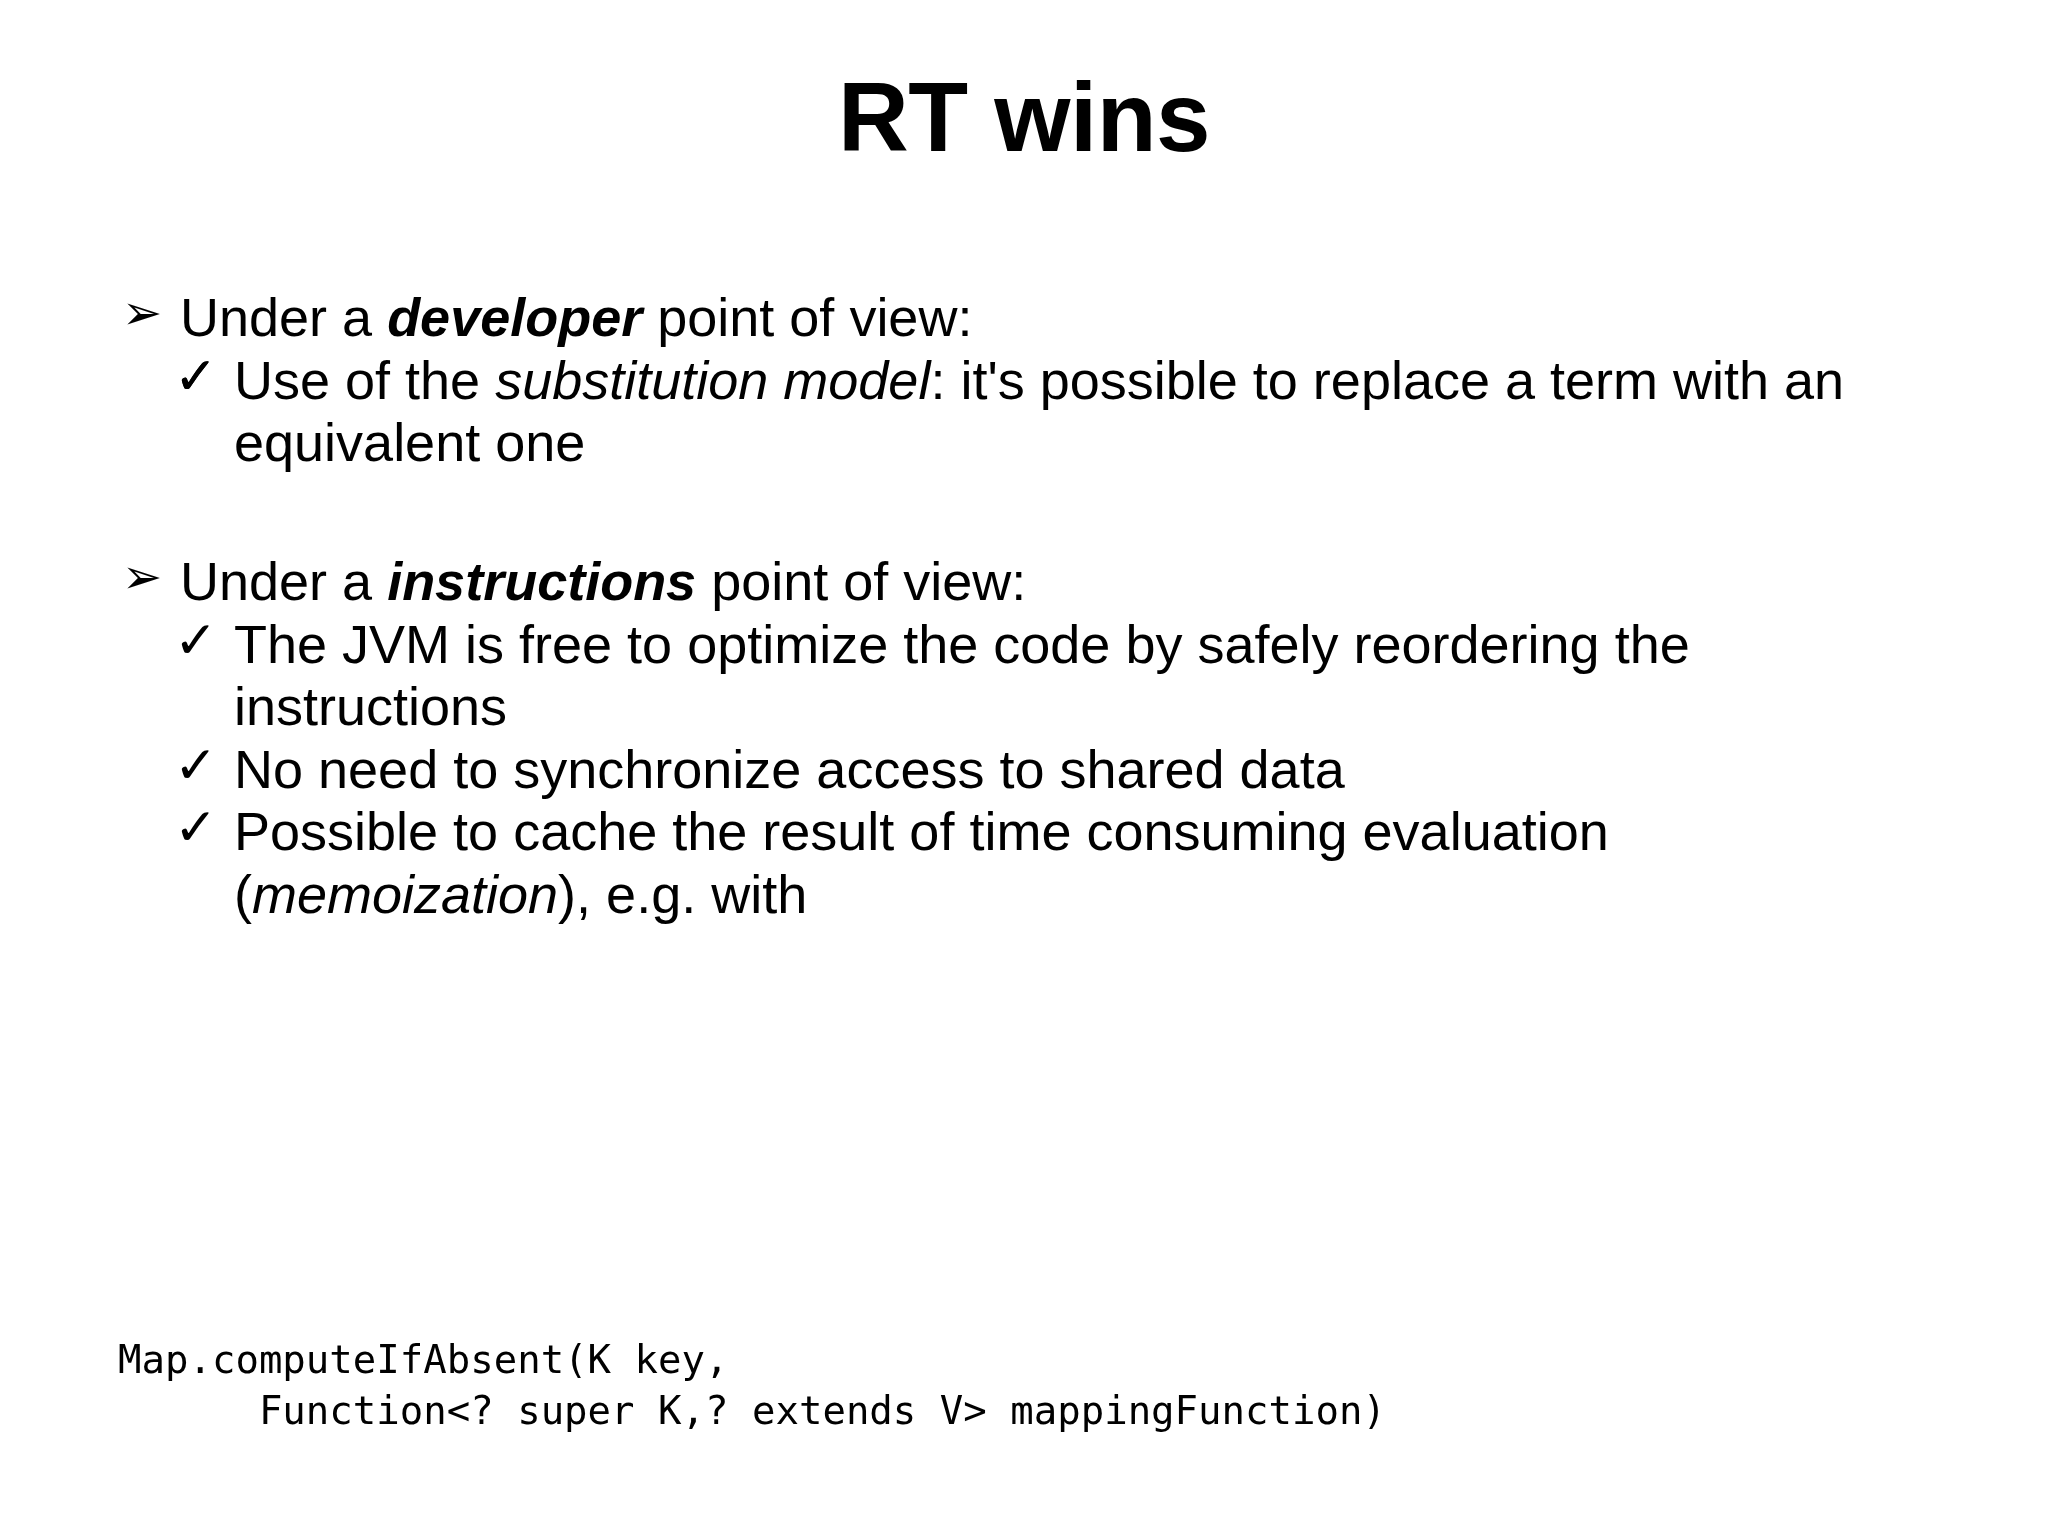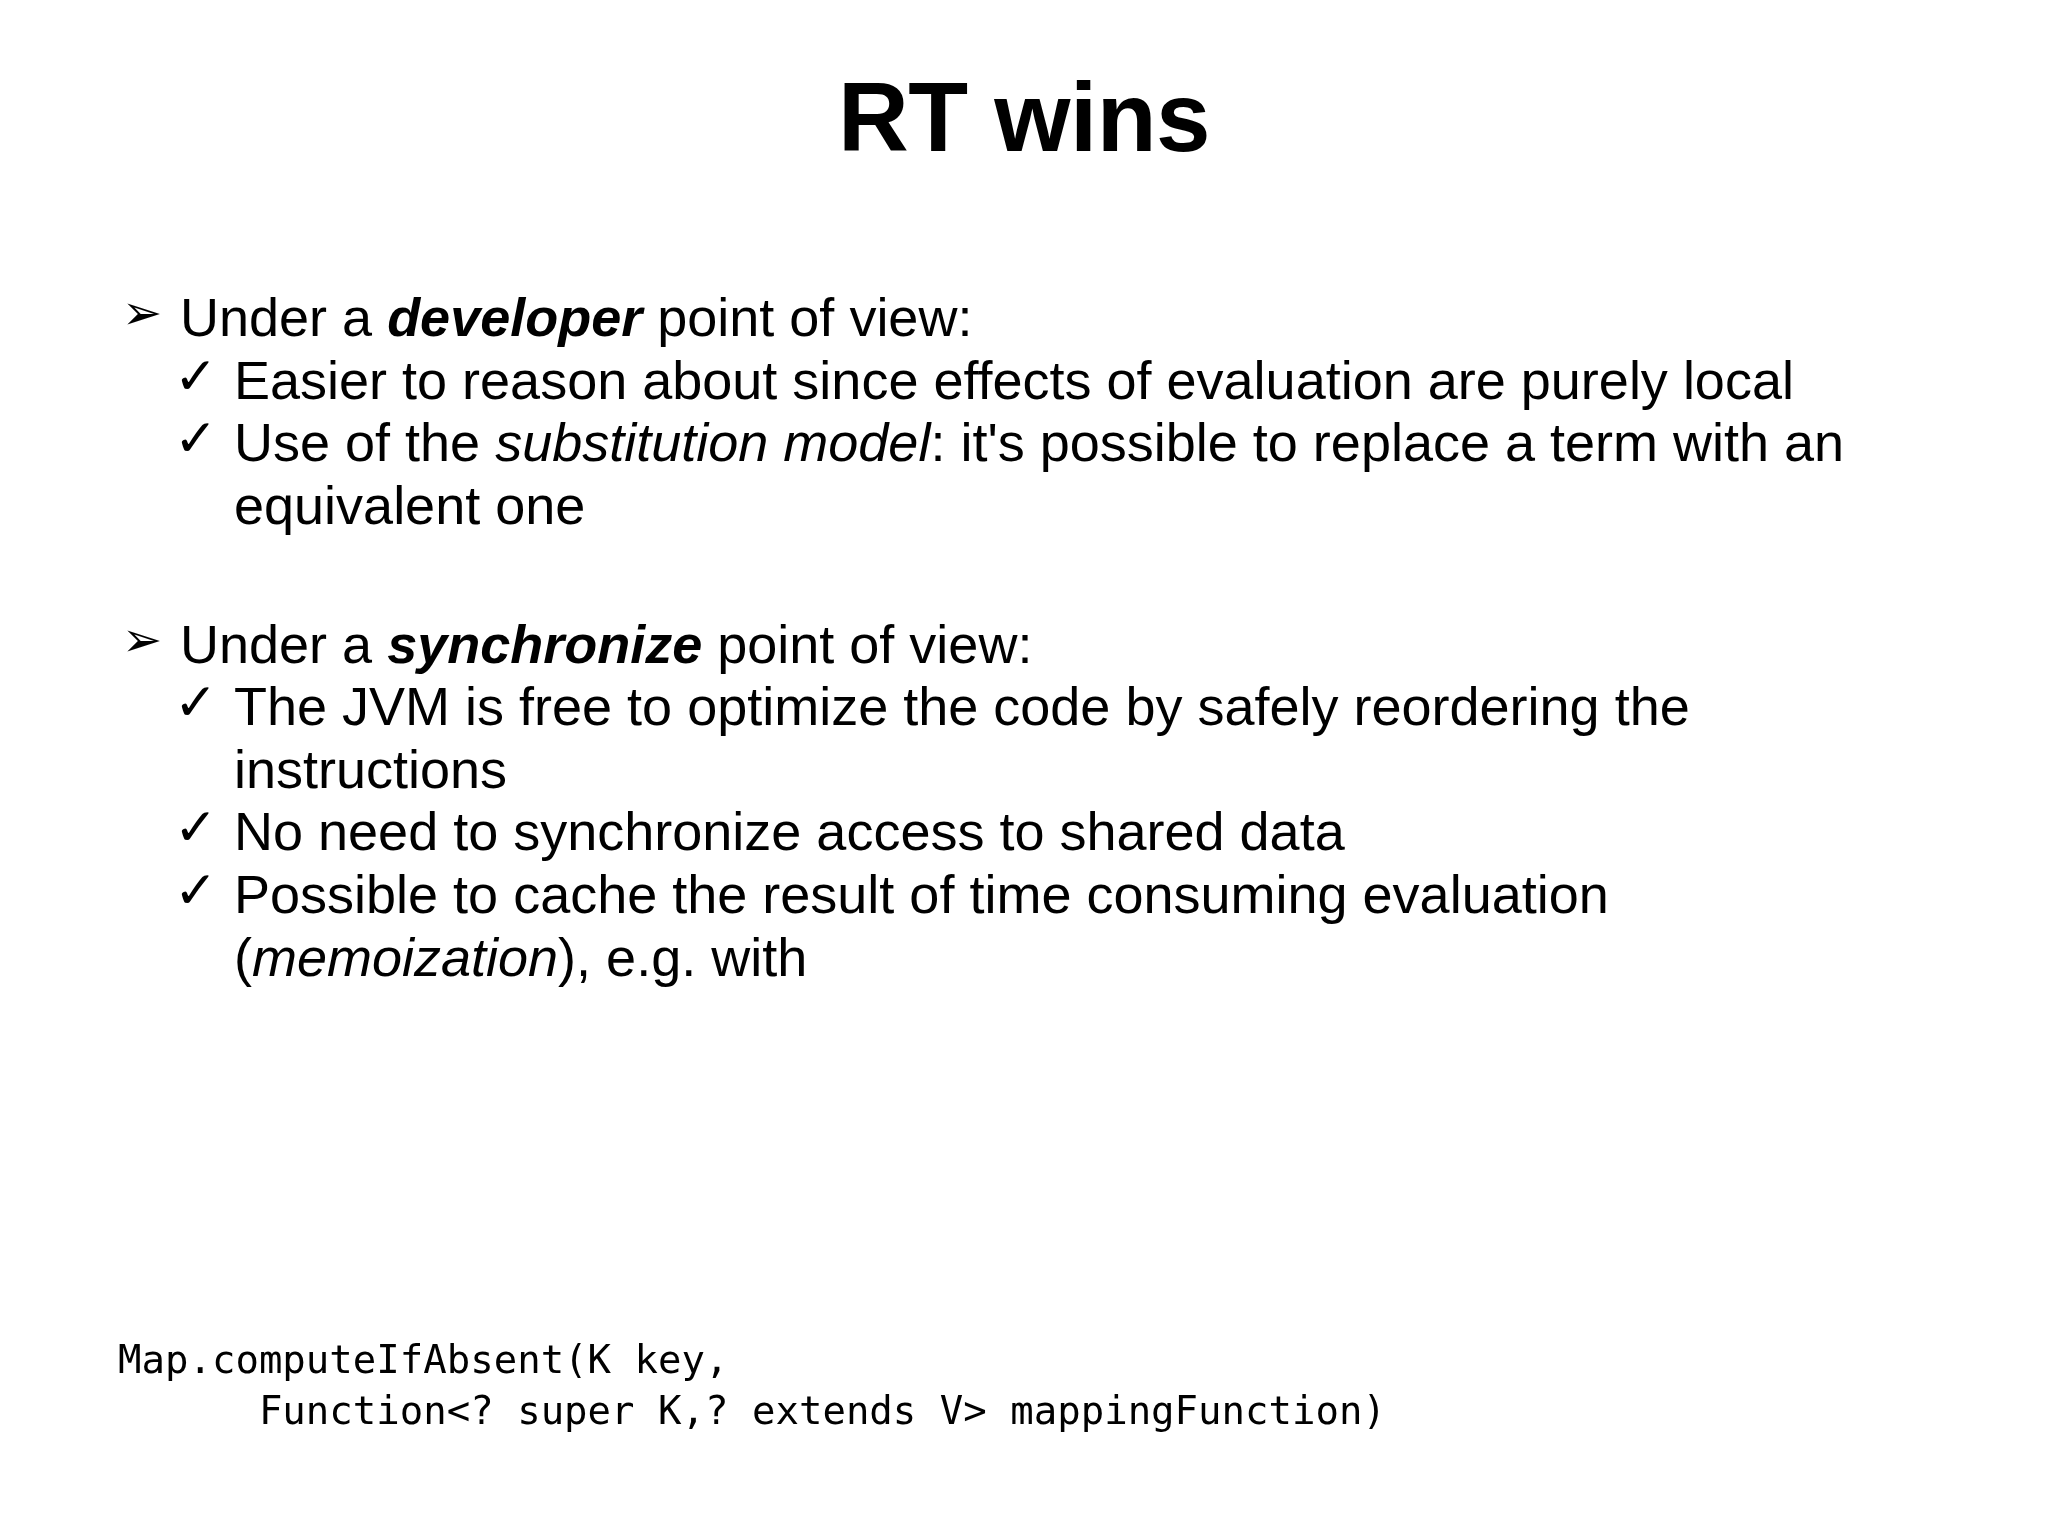--- a/index.html
+++ b/index.html
@@ -103,31 +103,31 @@
 
   <div class="slide-title">RT wins</div>
 
   <div class="body-area">
 
     <div class="lvl1">
       <span class="marker">➢</span><span>Under a </span><b class="strong">developer</b><span> point of view:</span>
     </div>
 
     <div class="lvl2">
-      <span class="marker">✓</span><span>Easier to reason about since effects of evaluation are purely local</span>
+      <span class="marker">✓</span>
     </div>
 
     <div class="lvl2">
       <span class="marker">✓</span><span>Use of the </span><i class="ital">substitution model</i><span>: it's possible to replace a term with an equivalent one</span>
     </div>
 
     <div class="gap"></div>
 
     <div class="lvl1">
-      <span class="marker">➢</span><span>Under a </span><b class="strong">synchronize</b><span> point of view:</span>
+      <span class="marker">➢</span><span>Under a </span><b class="strong">instructions</b><span> point of view:</span>
     </div>
 
     <div class="lvl2">
       <span class="marker">✓</span><span>The JVM is free to optimize the code by safely reordering the instructions</span>
     </div>
 
     <div class="lvl2">
       <span class="marker">✓</span><span>No need to synchronize access to shared data</span>
     </div>
 

